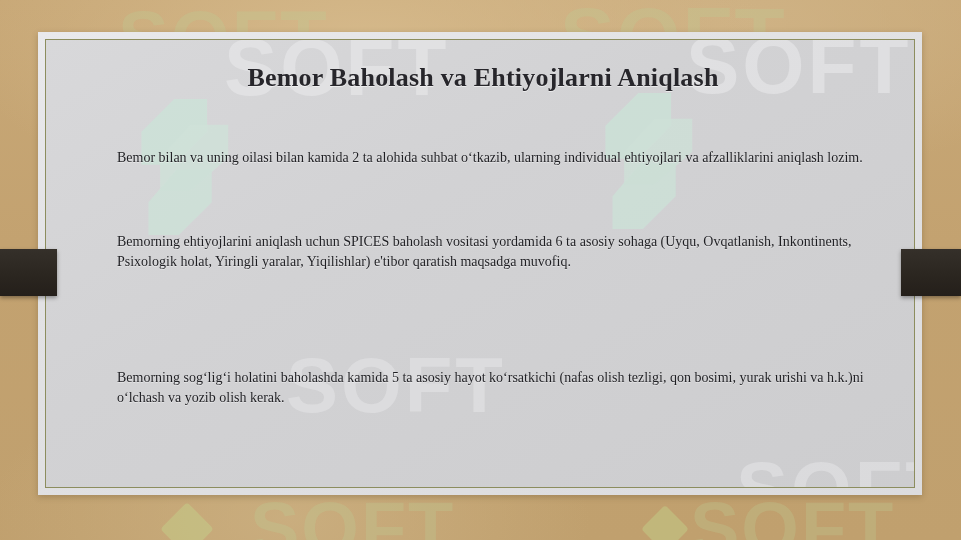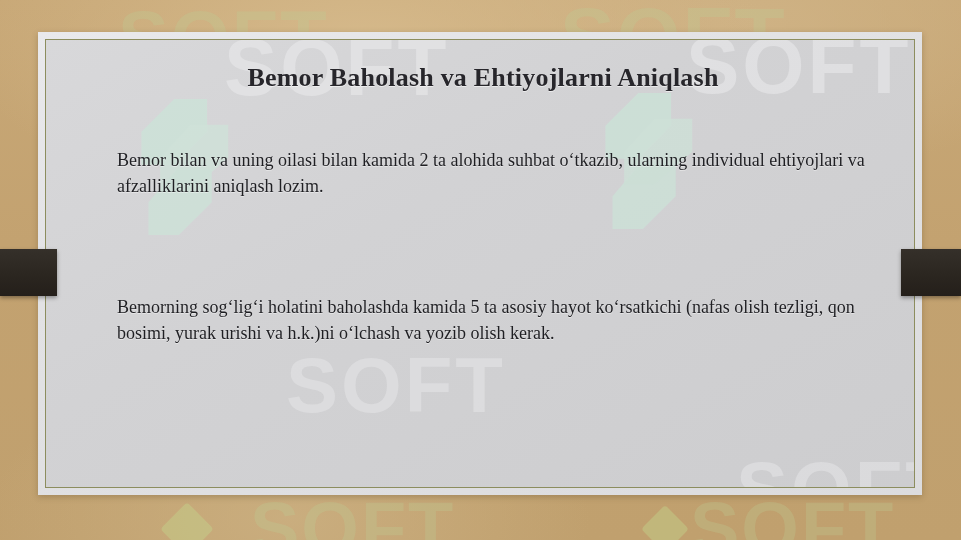--- a/index.html
+++ b/index.html
@@ -105,21 +105,21 @@
 
   
   .body {
     position: absolute;
     left: 71px;
     right: 30px;
     top: 108px;
   }
   .para {
     color: #1f1f23;
-    font-size: 18px;
+    font-size: 14px;
     line-height: 1.42;
     text-shadow: 0 1px 0 rgba(255,255,255,0.45);
   }
   .p1 { margin: 0 0 0 0; }
   .p2 { margin: 64px 0 0 0; }
   .p3 { margin: 96px 0 0 0; }
 
   
   .sidebar-dark {
     position: absolute;
@@ -167,20 +167,21 @@
 
       <div class="slide-wm-text" style="left:178px; top:-18px; font-size:80px;">SOFT</div>
       <div class="slide-wm-text" style="left:640px; top:-20px; font-size:80px;">SOFT</div>
       <div class="slide-wm-text" style="left:240px; top:300px; font-size:78px; color:rgba(232,232,234,0.50);">SOFT</div>
       <div class="slide-wm-text" style="left:690px; top:404px; font-size:78px; color:rgba(232,232,234,0.50);">SOFT</div>
 
       <h1 class="title">Bemor Baholash va Ehtiyojlarni Aniqlash</h1>
 
       <div class="body">
         <p class="para p1">Bemor bilan va uning oilasi bilan kamida 2 ta alohida suhbat oʻtkazib, ularning  individual ehtiyojlari va afzalliklarini aniqlash lozim.</p>
+        <p class="para p2">Bemorning ehtiyojlarini aniqlash uchun  SPICES baholash vositasi yordamida 6 ta asosiy sohaga (Uyqu, Ovqatlanish, Inkontinents, Psixologik holat, Yiringli yaralar, Yiqilishlar)  e'tibor qaratish maqsadga muvofiq.</p>
         <p class="para p3">Bemorning sogʻligʻi holatini baholashda kamida 5 ta asosiy hayot koʻrsatkichi (nafas olish tezligi, qon bosimi, yurak urishi va h.k.)ni oʻlchash va yozib olish kerak.</p>
       </div>
 
     </div>
   </div>
 
   <div class="sidebar-dark left"></div>
   <div class="sidebar-dark right"></div>
 
 </div>

